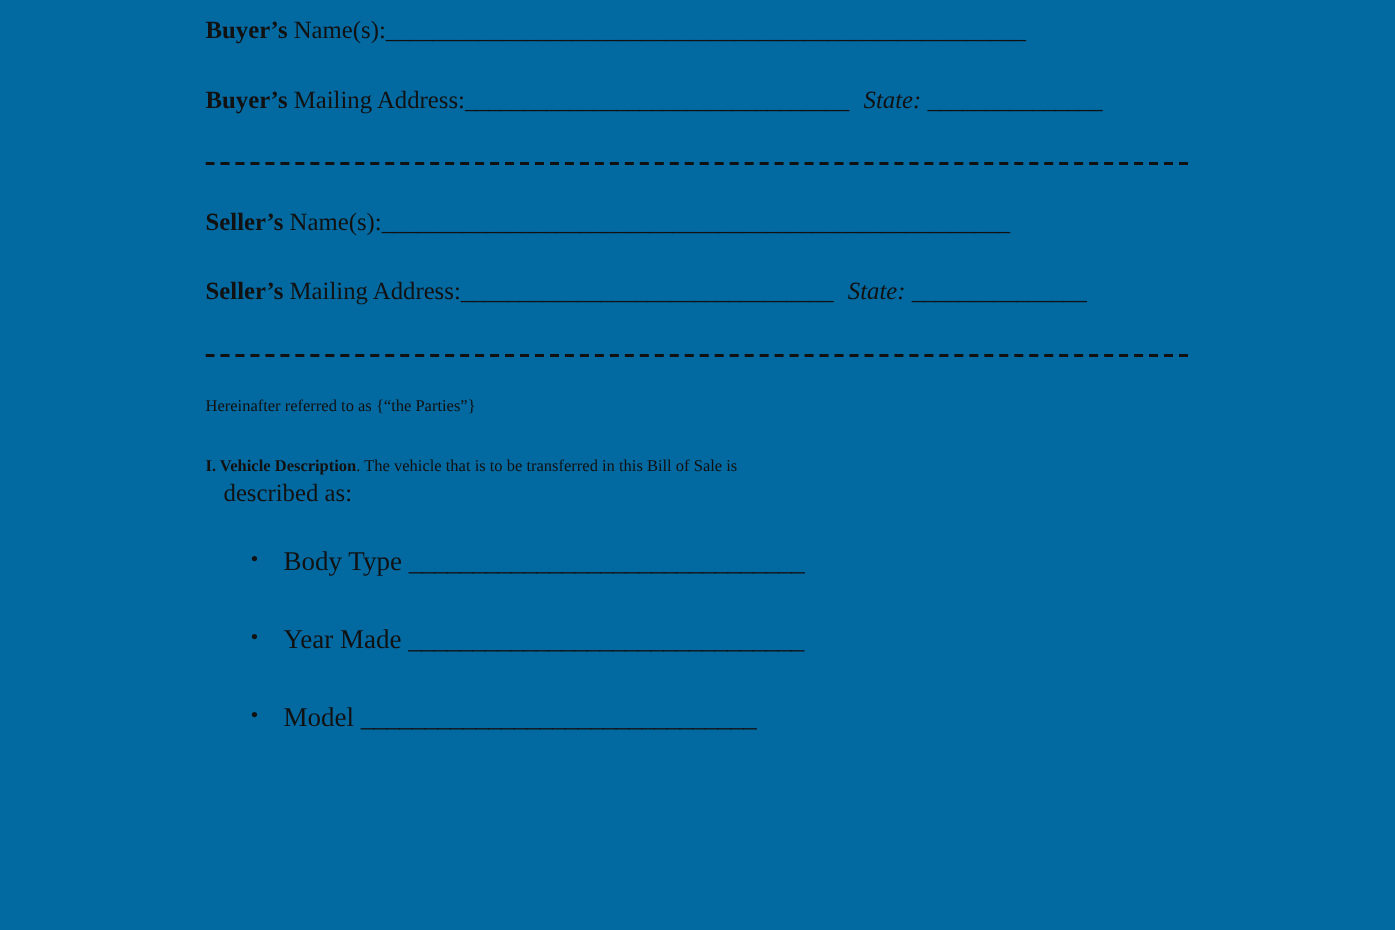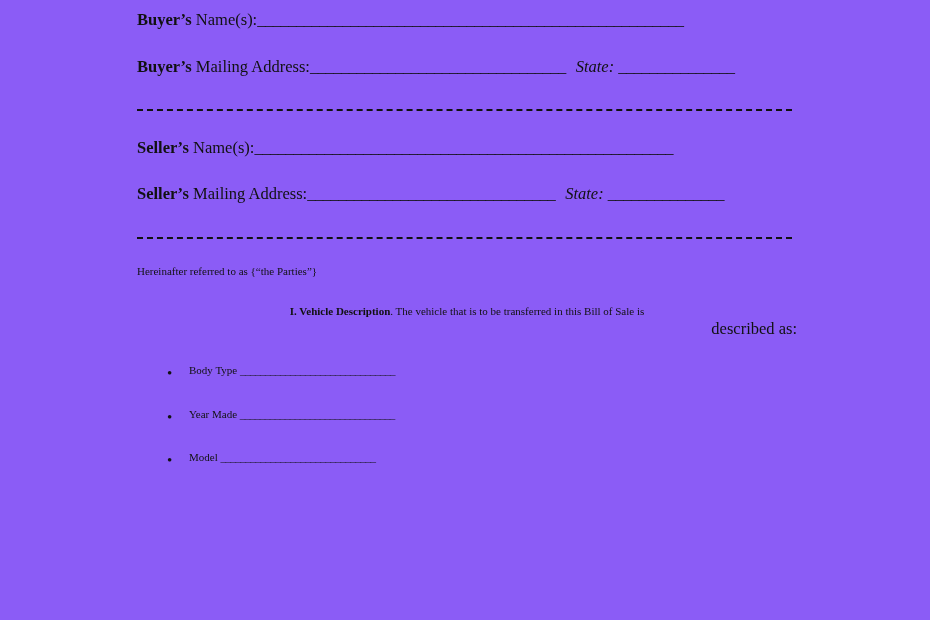--- a/index.html
+++ b/index.html
@@ -11,21 +11,21 @@
     width: 930px;
     height: 620px;
     overflow: hidden;
     font-family: "Liberation Serif", serif;
     color: #111111;
   }
   .page {
     position: relative;
     width: 930px;
     height: 620px;
-    background: #8b5cf6;
+    background: #0369a1;
     padding: 0;
     box-sizing: border-box;
   }
   .content {
     position: absolute;
     left: 137px;
     top: 10px;
     width: 660px;
   }
   .line-row {
@@ -61,35 +61,33 @@
     height: 0;
     vertical-align: middle;
   }
   .para {
     font-size: 11px;
     line-height: 1.2;
     margin: 0 0 27px 0;
   }
   .para.two-line {
     margin-bottom: 0;
-    text-align: center;
   }
   .para-cont {
     font-size: 16.5px;
     line-height: 1.2;
-    margin: 0 0 26px 0;
-    text-align: right;
+    margin: 0 0 26px 12px;
   }
   ul.bullets {
     list-style: none;
     margin: 0;
     padding: 0;
   }
   ul.bullets li {
-    font-size: 11px;
+    font-size: 18px;
     line-height: 1.2;
     margin: 0 0 30px 0;
     padding-left: 52px;
     position: relative;
     white-space: nowrap;
   }
   ul.bullets li::before {
     content: "\2022";
     position: absolute;
     left: 30px;

